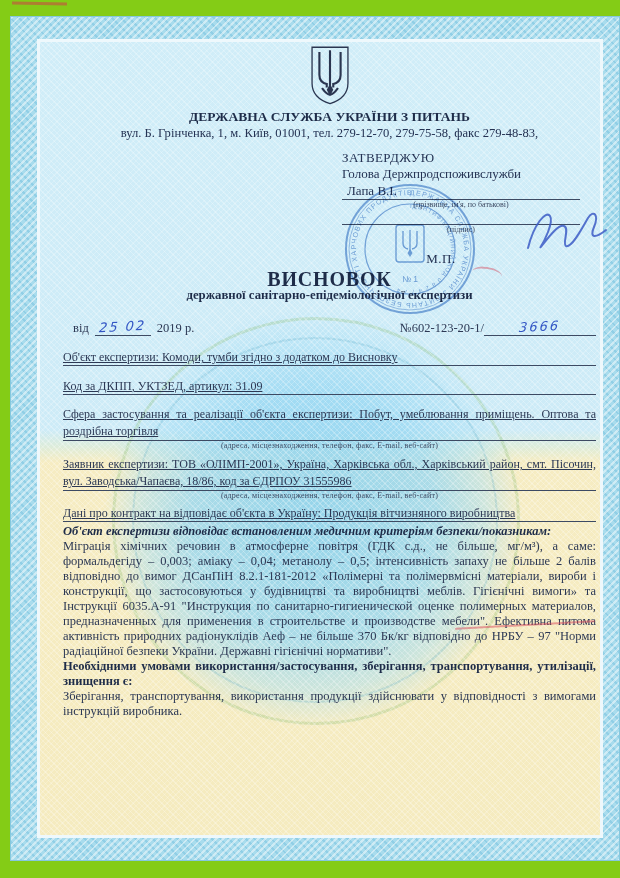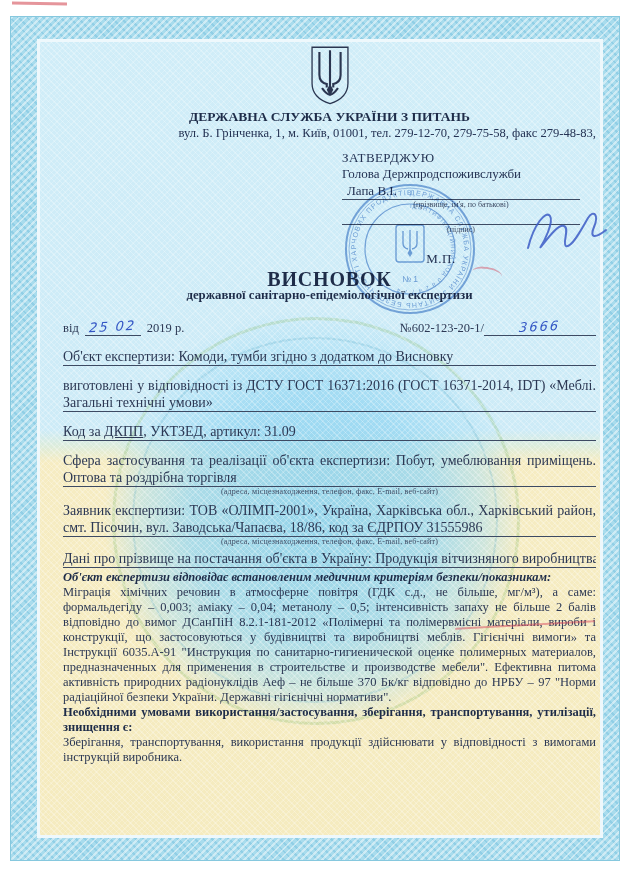--- a/index.html
+++ b/index.html
@@ -1,17 +1,17 @@
 <!DOCTYPE html>
 <html><head>
 <meta charset="utf-8">
 <style>
   html,body{margin:0;padding:0;background:#e9e9e6;}
   .page{
-    position:relative;width:620px;height:878px;background:#ffffff;
+    position:relative;width:620px;height:878px;background:#84cc16;
     font-family:"Liberation Serif","DejaVu Serif",serif;color:#2c3854;
     overflow:hidden;margin:0 auto;
   }
   
   .frame{
     position:absolute;left:10px;top:16px;right:0;bottom:17px;
     box-sizing:border-box;padding:22px 16px 22px 26px;
     background:
       repeating-linear-gradient(135deg, rgba(255,255,255,.45) 0 2px, transparent 2px 5px),
       repeating-linear-gradient(45deg, rgba(105,185,218,.38) 0 2px, transparent 2px 6px),
@@ -30,42 +30,42 @@
   .ring2{position:absolute;left:92px;top:295px;width:362px;height:362px;border-radius:50%;z-index:0;border:2px solid rgba(90,170,200,.25);}
   .texture{position:absolute;inset:0;z-index:1;pointer-events:none;
     background:
       repeating-linear-gradient(45deg, rgba(255,255,255,.26) 0 1px, transparent 1px 4px),
       repeating-linear-gradient(-45deg, rgba(255,255,255,.2) 0 1px, transparent 1px 4px);}
   .content{position:relative;z-index:2;padding:0 4px 0 23px;}
 
   .emblem{display:block;margin:2px auto 0;}
   .org1,.org2{text-align:center;font-weight:bold;font-size:13.5px;line-height:16px;color:#1e2c49;}
   .org1{margin-top:3px;}
-  .addr,.mail{text-align:right;font-size:12.6px;line-height:16px;color:#243253;}
+  .addr,.mail{text-align:center;font-size:12.6px;line-height:16px;color:#243253;}
 
   .approval{width:238px;margin:9px 16px 0 auto;font-size:13px;color:#243253;}
   .appr-line1{line-height:15px;letter-spacing:.4px;}
   .appr-line2{line-height:17px;}
   .appr-name{line-height:17px;padding-left:5px;border-bottom:1px solid #3d4a63;}
   .appr-cap{font-size:8px;line-height:9px;text-align:center;color:#3d4a63;}
   .appr-rule{height:15px;border-bottom:1px solid #3d4a63;}
   .appr-mp{margin-top:17px;text-align:center;font-size:13px;letter-spacing:.5px;padding-right:40px;line-height:15px;}
 
   .title-main{margin-top:6px;text-align:center;font-weight:bold;font-size:20px;line-height:15px;letter-spacing:.8px;color:#1e2c49;}
   .title-sub{text-align:center;font-weight:bold;font-size:12.8px;line-height:16px;color:#1e2c49;}
 
-  .meta-row{display:flex;align-items:flex-end;margin-top:16px;font-size:12.5px;line-height:15px;}
+  .meta-row{display:flex;align-items:flex-end;margin-top:16px;font-size:12.5px;line-height:15px;margin-left:10px;}
   .wline{display:inline-block;border-bottom:1px solid #3d4a63;text-align:center;vertical-align:bottom;}
   .date-line{width:56px;margin:0 6px;}
   .num-line{width:112px;}
   .hand{display:inline-block;font-family:"DejaVu Sans",sans-serif;font-style:italic;color:#3356c5;
         font-size:13px;letter-spacing:2px;transform:rotate(-3deg) skewX(-8deg);white-space:nowrap;}
   .meta-right{margin-left:auto;}
 
-  .fld{font-size:14px;line-height:17px;text-align:justify;border-bottom:1px solid #3d4a63;}
+  .fld{font-size:12px;line-height:17px;text-align:justify;border-bottom:1px solid #3d4a63;text-decoration:underline;}
   .one{white-space:nowrap;overflow:hidden;}
   .obj{margin-top:13px;line-height:16px;}
   .made{margin-top:11px;}
   .code{margin-top:12px;line-height:16px;}
   .code .u{text-decoration:underline;}
   .scope{margin-top:11px;}
   .manuf{margin-top:12px;}
   .cap-center{font-size:8px;line-height:9px;text-align:center;color:#3d4a63;letter-spacing:.2px;}
   .applicant{margin-top:6px;}
   .contract{margin-top:5px;line-height:16px;}
@@ -128,27 +128,26 @@
         <div class="meta-row">
           <span>від</span>
           <span class="wline date-line"><span class="hand">25 02</span></span>
           <span>2019 р.</span>
           <span class="meta-right">
             <span>№602-123-20-1/</span><span class="wline num-line"><span class="hand">3666</span></span>
           </span>
         </div>
 
         <div class="fld one obj">Об'єкт експертизи: Комоди, тумби згідно з додатком до Висновку</div>
-        <div class="fld made">виготовлені у відповідності із ДСТУ ГОСТ 16371:2016 (ГОСТ 16371-2014, IDT) «Меблі. Загальні технічні умови»</div>
         <div class="fld one code"><span>Код за </span><span class="u">ДКПП</span><span>, УКТЗЕД, артикул: 31.09</span></div>
         <div class="fld scope">Сфера застосування та реалізації об'єкта експертизи: Побут, умеблювання приміщень. Оптова та роздрібна торгівля</div>
         <div class="cap-center">(адреса, місцезнаходження, телефон, факс, E-mail, веб-сайт)</div>
         <div class="fld applicant">Заявник експертизи: ТОВ «ОЛІМП-2001», Україна, Харківська обл., Харківський район, смт. Пісочин, вул. Заводська/Чапаєва, 18/86, код за ЄДРПОУ 31555986</div>
         <div class="cap-center">(адреса, місцезнаходження, телефон, факс, E-mail, веб-сайт)</div>
-        <div class="fld one contract">Дані про прізвище на постачання об'єкта в Україну: Продукція вітчизняного виробництва</div>
+        <div class="fld one contract">Дані про контракт на відповідає об'єкта в Україну: Продукція вітчизняного виробництва</div>
 
         <div class="crit-head">Об'єкт експертизи відповідає встановленим медичним критеріям безпеки/показникам:</div>
         <div class="crit-body">Міграція хімічних речовин в атмосферне повітря (ГДК с.д., не більше, мг/м³), а саме: формальдегіду – 0,003; аміаку – 0,04; метанолу – 0,5; інтенсивність запаху не більше 2 балів відповідно до вимог ДСанПіН 8.2.1-181-2012  «Полімерні та полімервмісні матеріали, вироби і конструкції, що застосовуються у будівництві та виробництві меблів. Гігієнічні вимоги» та Інструкції 6035.А-91 "Инструкция по санитарно-гигиенической оценке полимерных материалов, предназначенных для применения в строительстве и производстве мебели". Ефективна питома активність природних радіонуклідів Аеф – не більше 370 Бк/кг відповідно до НРБУ – 97 "Норми радіаційної безпеки України. Державні гігієнічні нормативи".</div>
         <div class="cond-head">Необхідними умовами використання/застосування, зберігання, транспортування, утилізації, знищення є:</div>
         <div class="cond-body">Зберігання, транспортування, використання продукції здійснювати у відповідності з вимогами інструкцій виробника.</div>
       </div>
     </div>
   </div>
 
   <svg class="stamp" width="140" height="140" viewBox="0 0 140 140">

